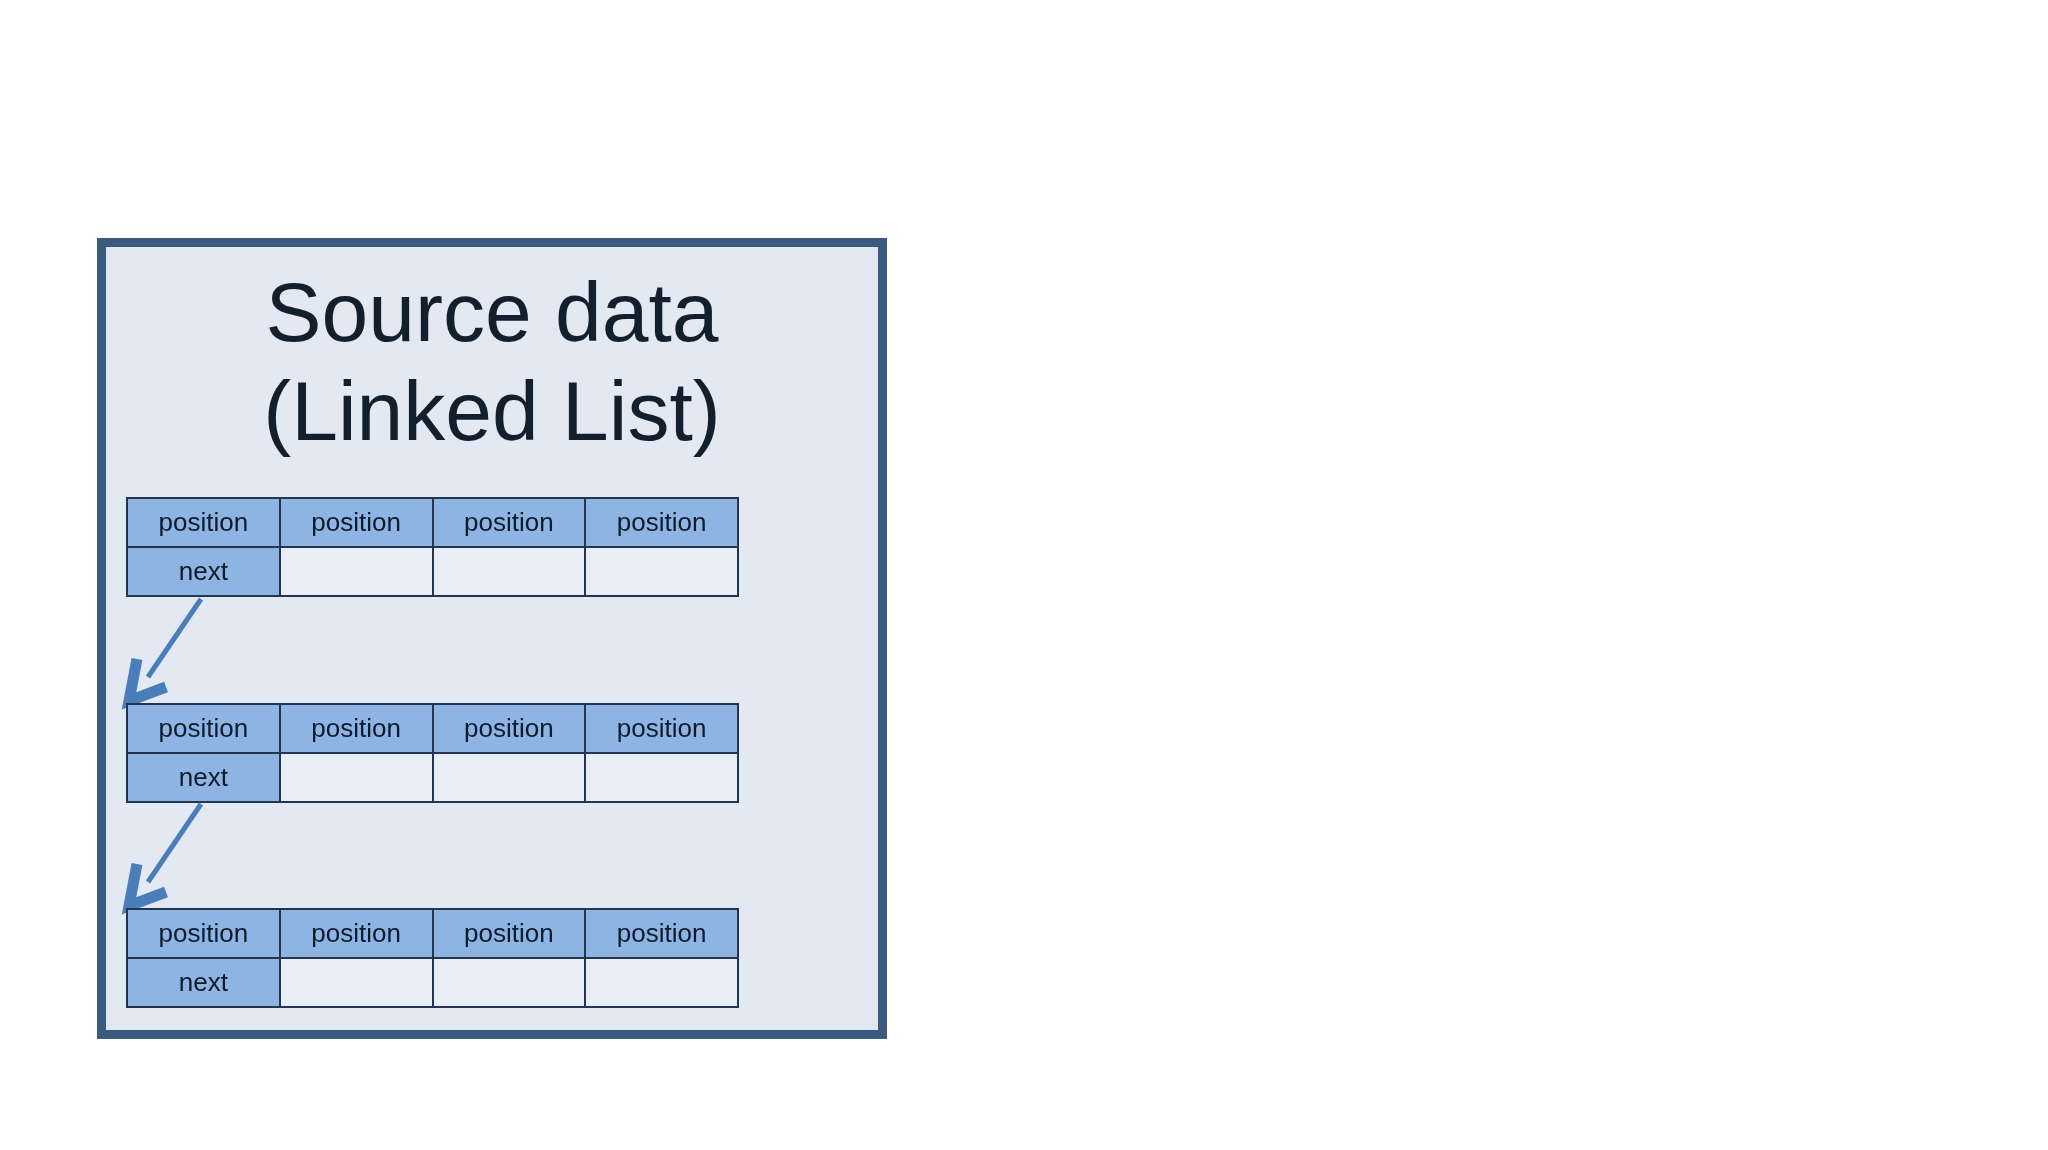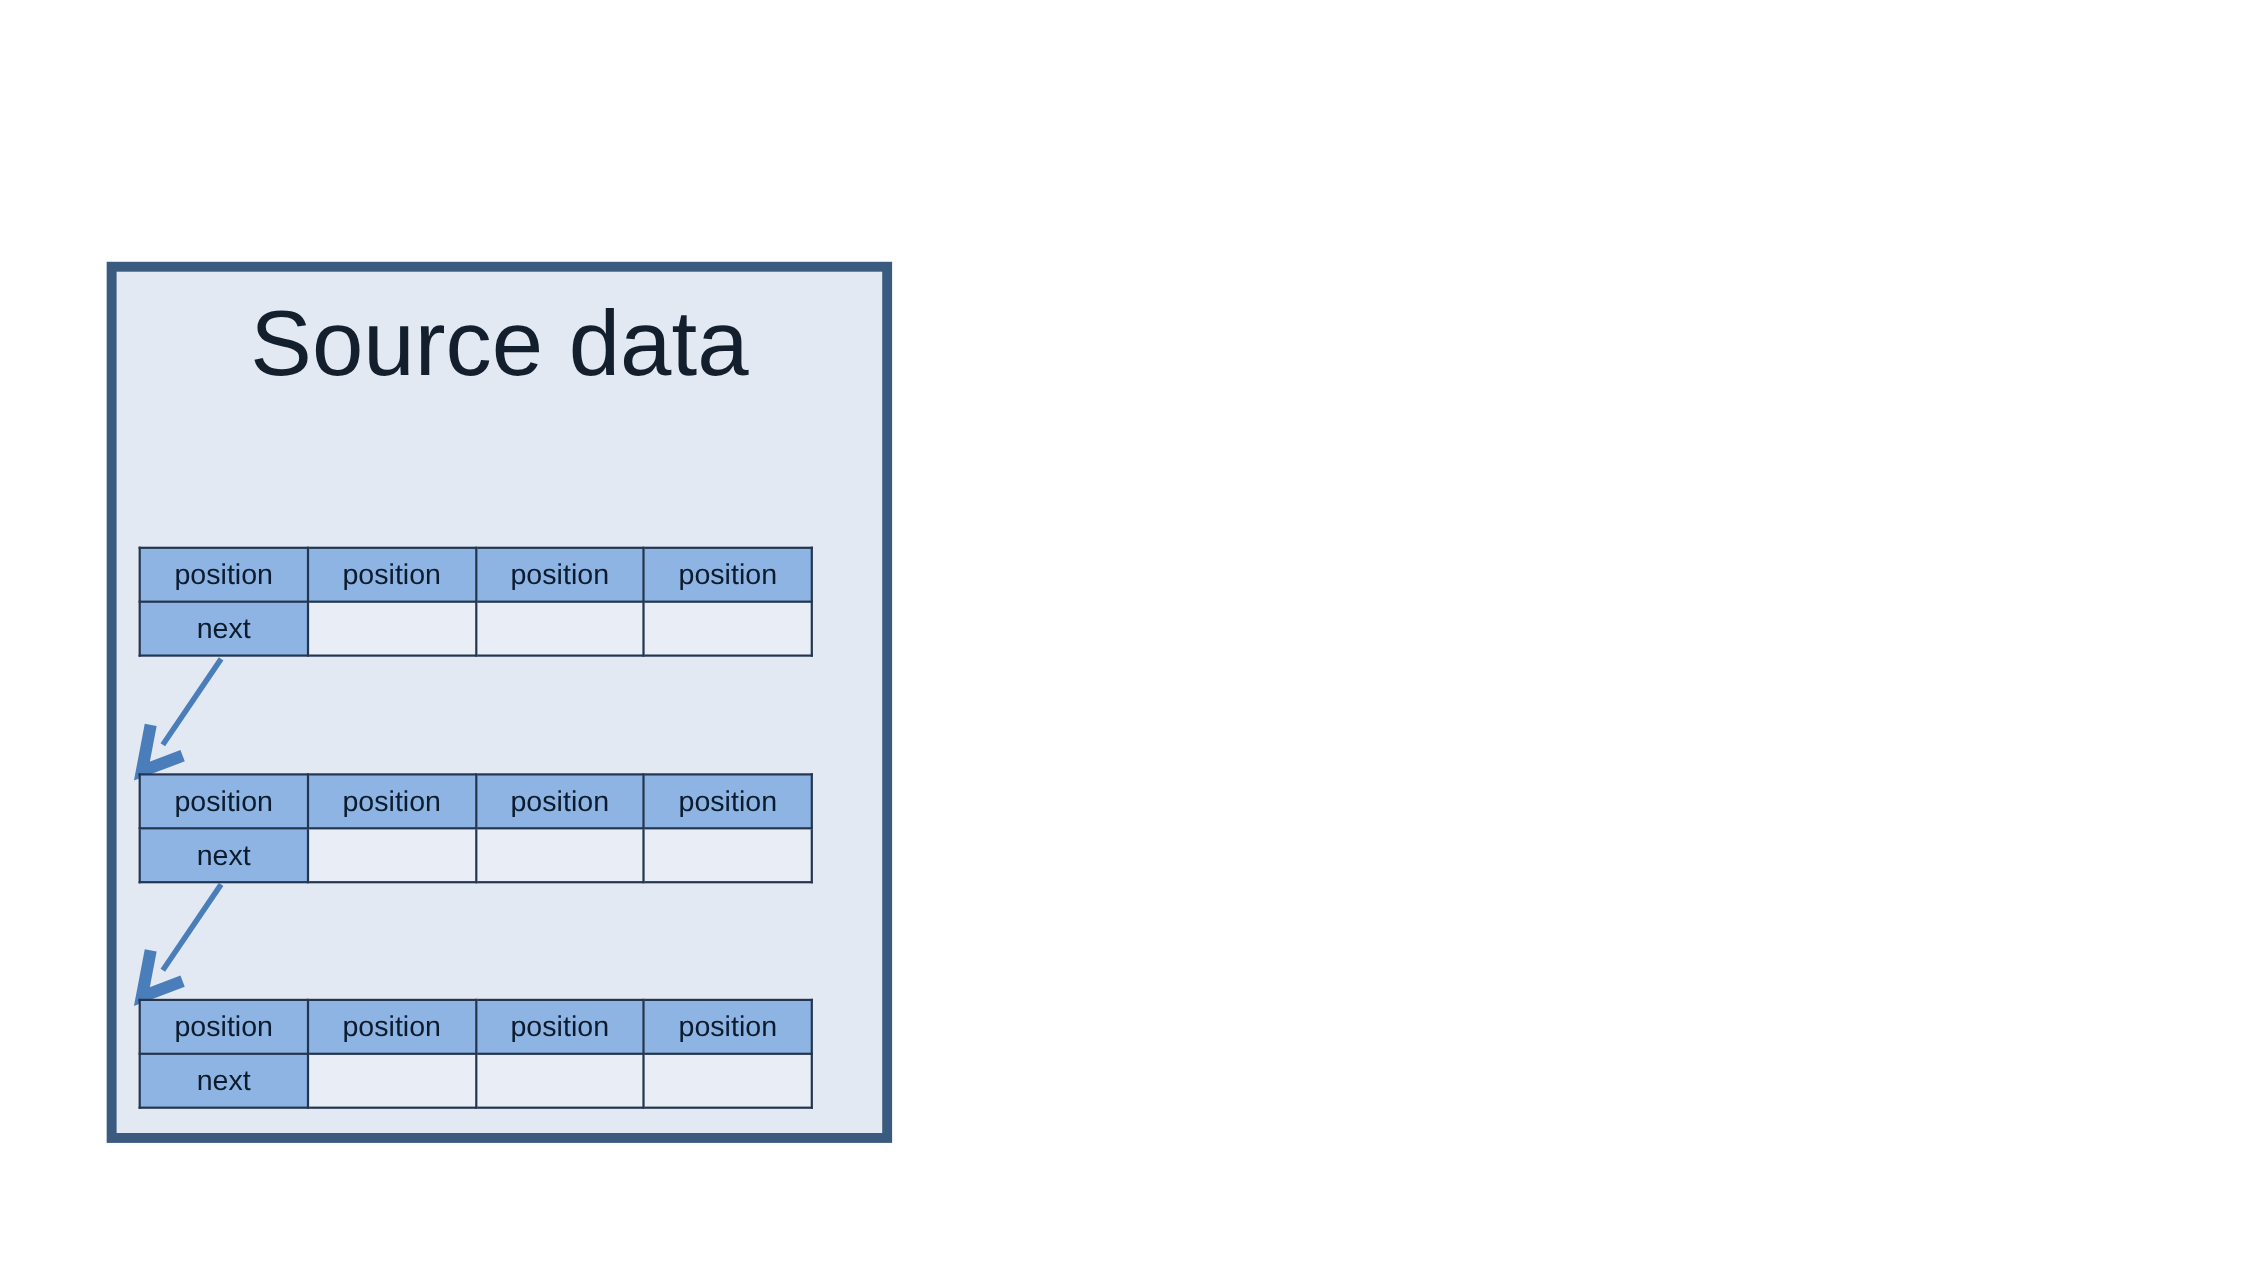--- a/index.html
+++ b/index.html
@@ -28,21 +28,21 @@
     font-size: 108px;
     font-weight: 400;
     letter-spacing: -1px;
     color: var(--slide-title-text, #000000);
     line-height: 1.2;
   }
   .panel {
     position: absolute;
     left: 97px;
     top: 238px;
-    width: 714px;
+    width: 790px;
     height: 801px;
     box-sizing: border-box;
     background: var(--panel-fill, #E3E9F3);
     border: 9px solid var(--panel-border, #3B5A80);
   }
   .panel-title {
     margin-top: 16px;
     text-align: center;
     font-size: 84px;
     line-height: 1.18;
@@ -89,20 +89,21 @@
 </head>
 <body>
 
 <main class="slide">
 
 
   <section class="panel">
 
     <div class="panel-title">
       <div>Source data</div>
+      <div>(Linked List)</div>
     </div>
 
     <table class="node node-1">
       <tbody>
           <tr>
         <td class="filled">position</td>
         <td class="filled">position</td>
         <td class="filled">position</td>
         <td class="filled">position</td>
       </tr>

